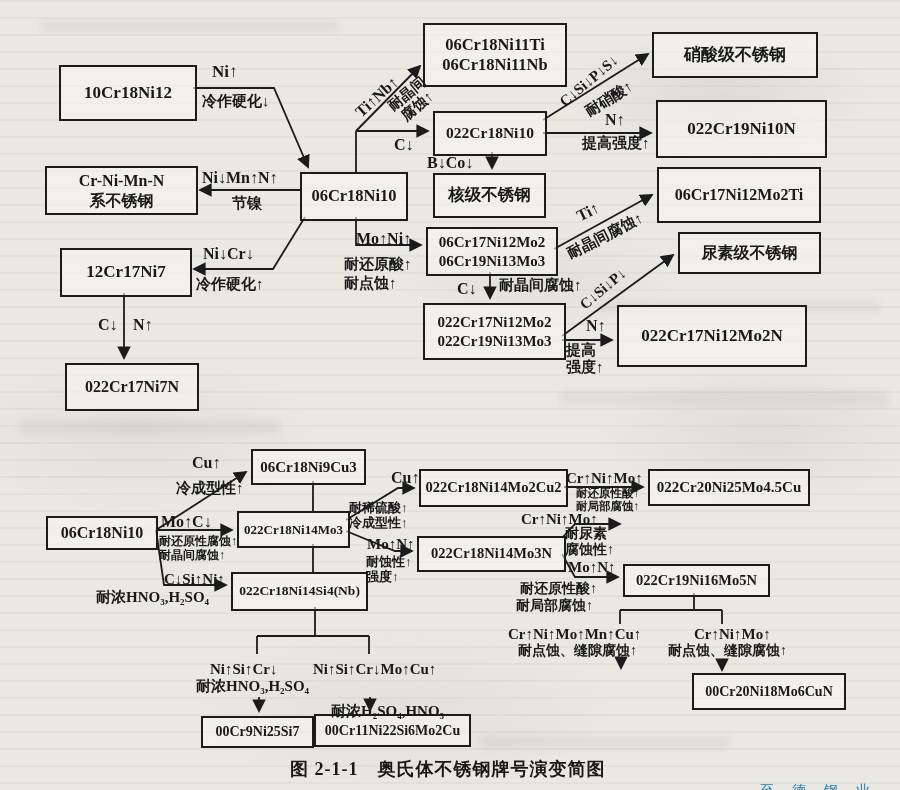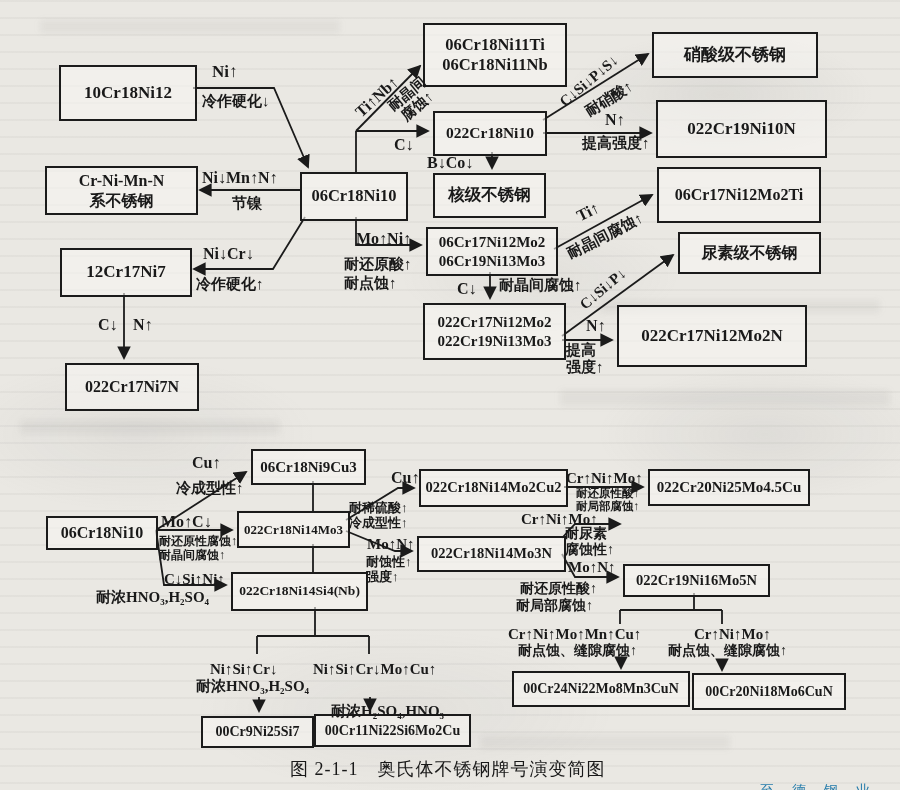--- a/index.html
+++ b/index.html
@@ -15,21 +15,21 @@
       radial-gradient(300px 120px at 45% 90%, rgba(120,120,120,.07), rgba(0,0,0,0) 70%),
       radial-gradient(200px 80px at 60% 35%, rgba(120,120,120,.07), rgba(0,0,0,0) 70%);
     filter:blur(.4px);}
   .smudge{position:absolute;background:rgba(95,95,95,.07);filter:blur(3px);border-radius:3px;}
   .n{position:absolute;border:2px solid #1b1b1b;background:rgba(246,245,241,.6);
      display:flex;align-items:center;justify-content:center;text-align:center;
      font-weight:bold;font-size:17px;line-height:1.22;white-space:pre-line;}
   .lb{position:absolute;font-weight:bold;font-size:15px;line-height:1.12;white-space:pre-line;}
   .ctr{transform:translate(-50%,-50%);}
   svg.wires{position:absolute;left:0;top:0;pointer-events:none;}
-  .caption{position:absolute;font-weight:normal;font-size:18px;letter-spacing:1px;}
+  .caption{position:absolute;font-weight:bold;font-size:18px;letter-spacing:1px;}
   .wm{position:absolute;color:#0369a1;opacity:.85;font-family:"Liberation Sans","DejaVu Sans",sans-serif;margin-top:42px;}
 </style>
 </head>
 <body>
 
 <div class="stage">
   <div class="texture"></div>
   <div class="smudge" style="left:560px;top:390px;width:330px;height:16px"></div>
   <div class="smudge" style="left:20px;top:420px;width:260px;height:14px"></div>
   <div class="smudge" style="left:480px;top:735px;width:250px;height:14px"></div>
@@ -97,21 +97,20 @@
 022Cr19Ni13Mo3</div>
   <div class="n" style="left:617px;top:305px;width:186px;height:58px">022Cr17Ni12Mo2N</div>
   <div class="n" style="left:46px;top:516px;width:108px;height:30px;font-size:16px">06Cr18Ni10</div>
   <div class="n" style="left:251px;top:449px;width:111px;height:32px;font-size:15px">06Cr18Ni9Cu3</div>
   <div class="n" style="left:237px;top:511px;width:109px;height:33px;font-size:13px">022Cr18Ni14Mo3</div>
   <div class="n" style="left:231px;top:572px;width:133px;height:35px;font-size:13.5px">022Cr18Ni14Si4(Nb)</div>
   <div class="n" style="left:419px;top:469px;width:145px;height:34px;font-size:14.5px">022Cr18Ni14Mo2Cu2</div>
   <div class="n" style="left:648px;top:469px;width:158px;height:33px;font-size:15px">022Cr20Ni25Mo4.5Cu</div>
   <div class="n" style="left:417px;top:536px;width:145px;height:32px;font-size:14.5px">022Cr18Ni14Mo3N</div>
   <div class="n" style="left:623px;top:564px;width:143px;height:29px;font-size:14.5px">022Cr19Ni16Mo5N</div>
-  <div class="n" style="left:512px;top:671px;width:174px;height:32px;font-size:14px">00Cr24Ni22Mo8Mn3CuN</div>
   <div class="n" style="left:692px;top:673px;width:150px;height:33px;font-size:14px">00Cr20Ni18Mo6CuN</div>
   <div class="n" style="left:201px;top:716px;width:109px;height:28px;font-size:14px">00Cr9Ni25Si7</div>
   <div class="n" style="left:314px;top:714px;width:153px;height:29px;font-size:14px">00Cr11Ni22Si6Mo2Cu</div>
 
   <div class="lb" style="left:212px;top:62px;font-size:17px">Ni↑</div>
   <div class="lb" style="left:202px;top:93px">冷作硬化↓</div>
   <div class="lb" style="left:202px;top:169px;font-size:16px">Ni↓Mn↑N↑</div>
   <div class="lb" style="left:232px;top:195px">节镍</div>
   <div class="lb" style="left:203px;top:245px;font-size:16px">Ni↓Cr↓</div>
   <div class="lb" style="left:196px;top:276px">冷作硬化↑</div>

